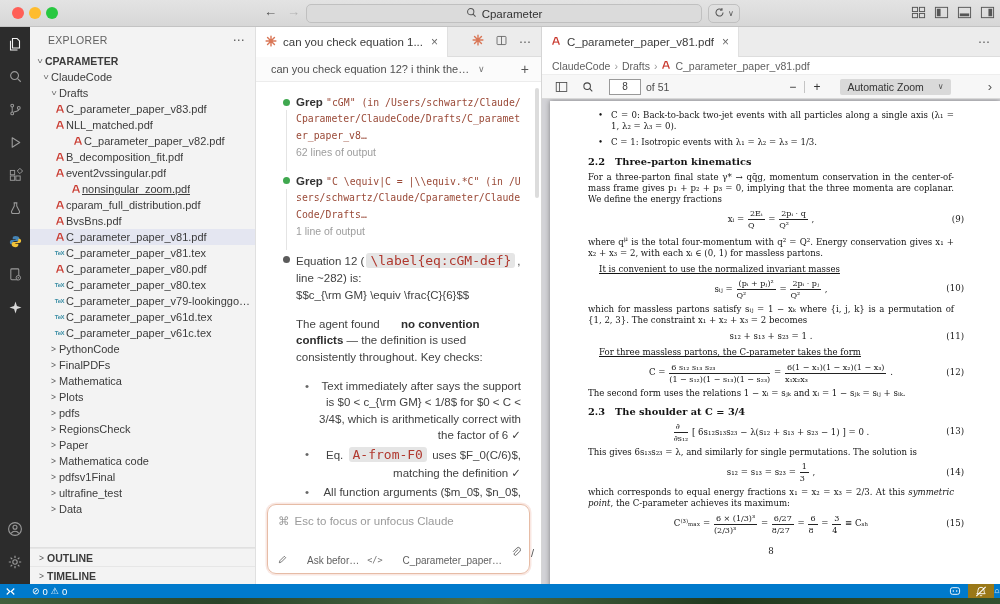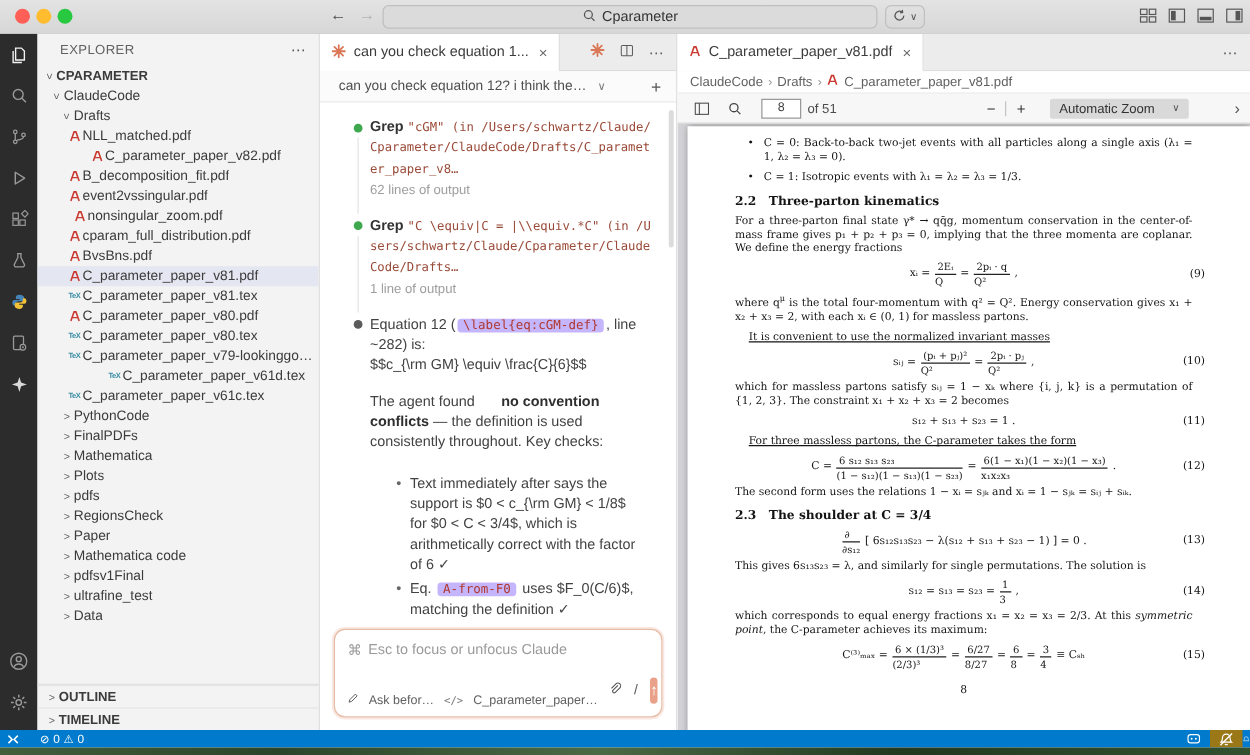--- a/index.html
+++ b/index.html
@@ -62,33 +62,33 @@
   .chat-content{flex:1;overflow:hidden;position:relative;padding-top:12px;}
   .msg{position:relative;padding-left:40px;padding-right:16px;font-size:11.5px;line-height:1.42;
     color:#424242;margin-bottom:13px;}
   .msg .dot{position:absolute;left:27px;top:4.5px;width:7px;height:7px;border-radius:50%;}
   .dot.green{background:#3fa84f;}
   .dot.dark{background:#5b5b5b;}
   .msg.line::before{content:"";position:absolute;left:30px;top:16px;bottom:-11px;width:1px;background:#e4e4e4;}
   .tool-name{font-weight:700;color:#333;}
   .tool-cmd{font-family:"DejaVu Sans Mono",monospace;font-size:9.8px;color:#9a4a38;word-break:break-all;}
   .tool-meta{color:#9d9d9d;font-size:10.5px;margin-top:2px;}
-  .chip{font-family:"DejaVu Sans Mono",monospace;font-size:10px;color:#b0382e;background:#c4b5fd;
+  .chip{font-family:"DejaVu Sans Mono",monospace;font-size:13px;color:#b0382e;background:#e5e5e5;
     border-radius:3px;padding:0 4px;margin:0 2px;}
   .msg b{color:#2e2e2e;padding-left:18px;}
-  .msg ul{margin:16px;padding-left:16px;list-style:none;}
+  .msg ul{margin:4px;padding-left:16px;list-style:none;text-align:right;}
   .msg li{position:relative;margin-bottom:3px;}
   .msg li::before{content:"•";position:absolute;left:-11px;color:#666;}
   .chat-scrollbar{position:absolute;right:2px;top:6px;width:4px;height:110px;border-radius:2px;background:#dcdcdc;}
   .chat-inputwrap{flex:none;padding:4px 11px 10px;}
   .chat-input{border:1px solid #e6bca6;box-shadow:0 0 0 1.5px rgba(233,161,138,.25);border-radius:9px;
     padding:9px 10px 7px;}
   .ci-ph{color:#9a9a9a;font-size:11.5px;display:flex;gap:5px;align-items:center;}
   .ci-row{display:flex;align-items:center;gap:8px;margin-top:11px;font-size:10px;color:#5f5f5f;}
-  .ci-item{display:flex;align-items:flex-end;gap:8px;white-space:nowrap;margin-top:16px;}
+  .ci-item{display:flex;align-items:flex-start;gap:20px;white-space:nowrap;margin-top:16px;}
   .ci-code{font-family:"DejaVu Sans Mono",monospace;font-size:8.5px;color:#777;}
   .ci-clip{margin-left:auto;color:#555;}
   .ci-slash{font-size:11px;color:#555;padding:0 2px;}
   .ci-send{width:26px;height:21px;border-radius:7px;background:#e9a18a;color:#fff;display:flex;
     align-items:center;justify-content:center;font-size:12px;font-weight:700;}
   
   .pdfpanel{flex:1;display:flex;flex-direction:column;background:#fff;overflow:hidden;}
   .breadcrumb{height:17px;flex:none;display:flex;align-items:center;gap:4px;padding:0 10px;
     font-size:10.5px;color:#616161;background:#fff;}
   .bc-sep{color:#9a9a9a;}
@@ -294,20 +294,29 @@
             <span class="chev open">&gt;</span>
             <span class="flabel">Drafts</span>
           </div>
           <div class="tree-row" style="padding-left: 23px;">
             <span class="ficon">
               <svg width="10" height="10" viewBox="0 0 12 12">
                 <path d="M2 10.5L5.1 1.8h1.8L10 10.5" fill="none" stroke="#c9392f" stroke-width="1.5"></path>
                 <path d="M3.4 7.3h5.2" stroke="#c9392f" stroke-width="1.3"></path>
               </svg>
             </span>
+            <span class="flabel">C_parameter_paper_v83.pdf</span>
+          </div>
+          <div class="tree-row" style="padding-left: 23px;">
+            <span class="ficon">
+              <svg width="10" height="10" viewBox="0 0 12 12">
+                <path d="M2 10.5L5.1 1.8h1.8L10 10.5" fill="none" stroke="#c9392f" stroke-width="1.5"></path>
+                <path d="M3.4 7.3h5.2" stroke="#c9392f" stroke-width="1.3"></path>
+              </svg>
+            </span>
             <span class="flabel">NLL_matched.pdf</span>
           </div>
           <div class="tree-row" style="padding-left: 41px;">
             <span class="ficon">
               <svg width="10" height="10" viewBox="0 0 12 12">
                 <path d="M2 10.5L5.1 1.8h1.8L10 10.5" fill="none" stroke="#c9392f" stroke-width="1.5"></path>
                 <path d="M3.4 7.3h5.2" stroke="#c9392f" stroke-width="1.3"></path>
               </svg>
             </span>
             <span class="flabel">C_parameter_paper_v82.pdf</span>
@@ -323,21 +332,21 @@
           </div>
           <div class="tree-row" style="padding-left: 23px;">
             <span class="ficon">
               <svg width="10" height="10" viewBox="0 0 12 12">
                 <path d="M2 10.5L5.1 1.8h1.8L10 10.5" fill="none" stroke="#c9392f" stroke-width="1.5"></path>
                 <path d="M3.4 7.3h5.2" stroke="#c9392f" stroke-width="1.3"></path>
               </svg>
             </span>
             <span class="flabel">event2vssingular.pdf</span>
           </div>
-          <div class="tree-row" style="padding-left: 27px;">
+          <div class="tree-row" style="padding-left: 39px; text-decoration: underline;">
             <span class="ficon">
               <svg width="10" height="10" viewBox="0 0 12 12">
                 <path d="M2 10.5L5.1 1.8h1.8L10 10.5" fill="none" stroke="#c9392f" stroke-width="1.5"></path>
                 <path d="M3.4 7.3h5.2" stroke="#c9392f" stroke-width="1.3"></path>
               </svg>
             </span>
             <span class="flabel">nonsingular_zoom.pdf</span>
           </div>
           <div class="tree-row" style="padding-left: 23px;">
             <span class="ficon">
@@ -386,21 +395,21 @@
               <span class="tex-ic">TeX</span>
             </span>
             <span class="flabel">C_parameter_paper_v80.tex</span>
           </div>
           <div class="tree-row" style="padding-left: 23px;">
             <span class="ficon">
               <span class="tex-ic">TeX</span>
             </span>
             <span class="flabel">C_parameter_paper_v79-lookinggood-…</span>
           </div>
-          <div class="tree-row" style="padding-left: 23px; margin-left: 32px;">
+          <div class="tree-row" style="padding-left: 23px;">
             <span class="ficon">
               <span class="tex-ic">TeX</span>
             </span>
             <span class="flabel">C_parameter_paper_v61d.tex</span>
           </div>
           <div class="tree-row" style="padding-left: 23px;">
             <span class="ficon">
               <span class="tex-ic">TeX</span>
             </span>
             <span class="flabel">C_parameter_paper_v61c.tex</span>

